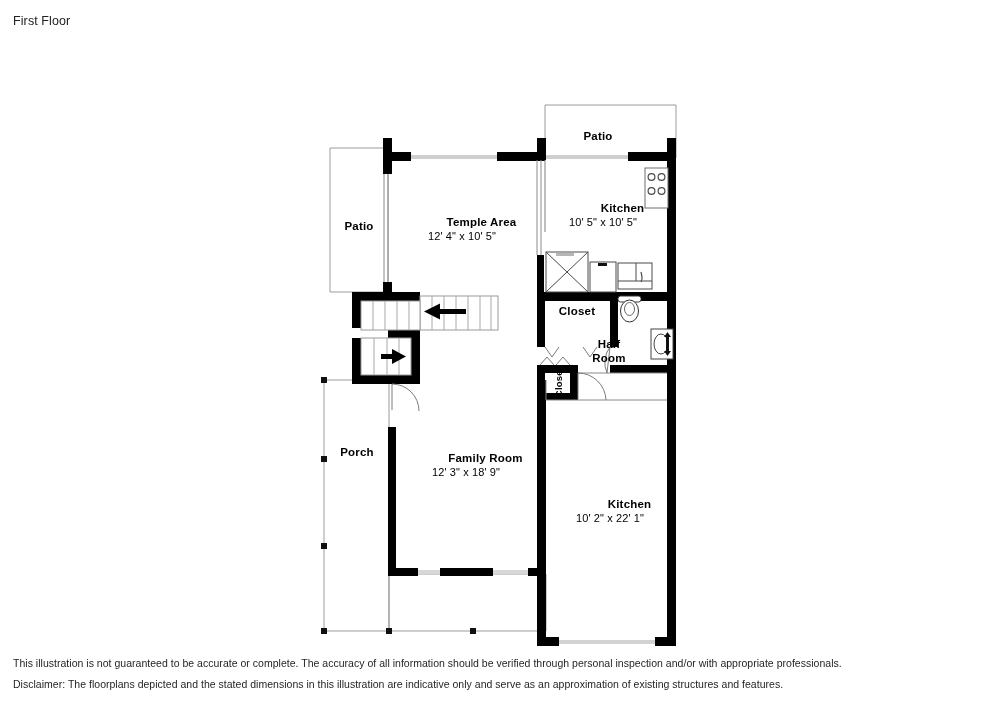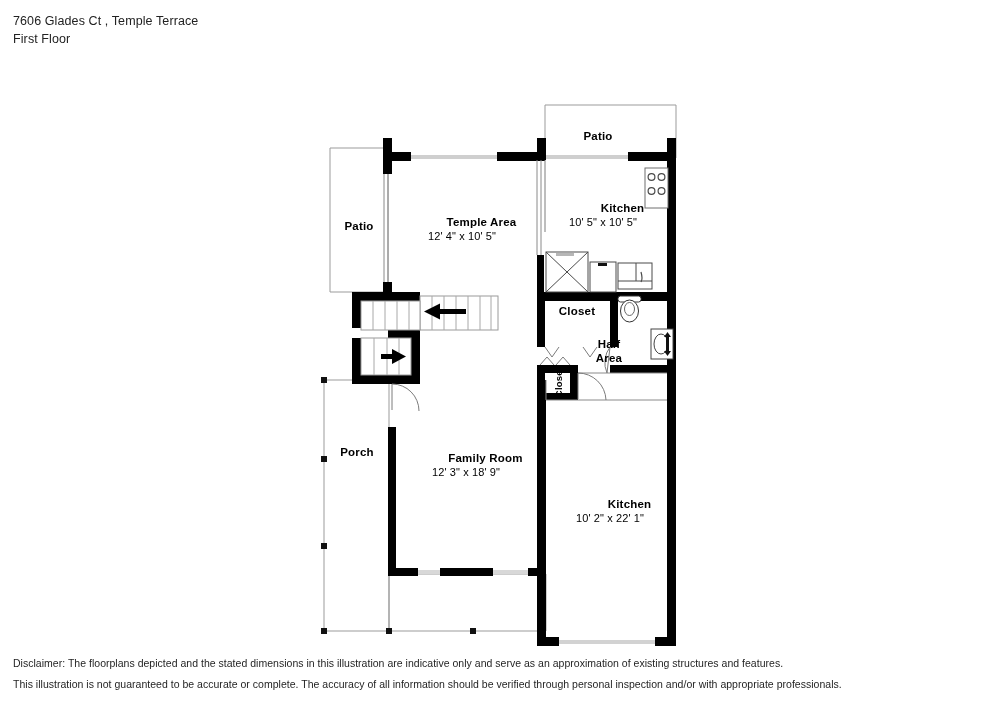--- a/index.html
+++ b/index.html
@@ -85,21 +85,20 @@
     font-size: 10.5px;
     line-height: 21px;
     color: #1f1f1f;
     letter-spacing: 0.02px;
   }
 </style>
 </head>
 <body>
 
 <div id="header">
-  <div class="addr-line">7606 Glades Ct , Temple Terrace</div>
   <div class="addr-line">First Floor</div>
 </div>
 
 <div id="plan">
 <svg width="1000" height="707" viewBox="0 0 1000 707" xmlns="http://www.w3.org/2000/svg">
 
   <g fill="none" stroke="#9b9b9b" stroke-width="1">
 
     <path d="M545,105 L676,105 L676,158 L545,158 Z"></path>
 
@@ -296,21 +295,21 @@
   <div class="rl-name">Kitchen</div>
   <div class="rl-dims">10' 5" x 10' 5"</div>
 </div>
 
 <div class="room-label" style="left:547px; top:304px; width:60px;">
   <div class="rl-name">Closet</div>
 </div>
 
 <div class="room-label" style="left:584px; top:337px; width:50px;">
   <div class="rl-name">Half</div>
-  <div class="rl-name">Area</div>
+  <div class="rl-name">Room</div>
 </div>
 
 <div class="room-label vertical" style="left:534px; top:375px; width:50px;">
   <div class="rl-name">Closet</div>
 </div>
 
 <div class="room-label" style="left:327px; top:405px; width:60px;margin-top:40px;">
   <div class="rl-name">Porch</div>
 </div>
 
@@ -318,15 +317,15 @@
   <div class="rl-name">Family Room</div>
   <div class="rl-dims">12' 3" x 18' 9"</div>
 </div>
 
 <div class="room-label two-line" style="left:550px; top:497px; width:120px;">
   <div class="rl-name">Kitchen</div>
   <div class="rl-dims">10' 2" x 22' 1"</div>
 </div>
 
 <div id="footer">
+  <div class="disc-line">This illustration is not guaranteed to be accurate or complete. The accuracy of all information should be verified through personal inspection and/or with appropriate professionals.</div>
   <div class="disc-line">Disclaimer: The floorplans depicted and the stated dimensions in this illustration are indicative only and serve as an approximation of existing structures and features.</div>
-  <div class="disc-line">This illustration is not guaranteed to be accurate or complete. The accuracy of all information should be verified through personal inspection and/or with appropriate professionals.</div>
 </div>
 
 </body></html>

